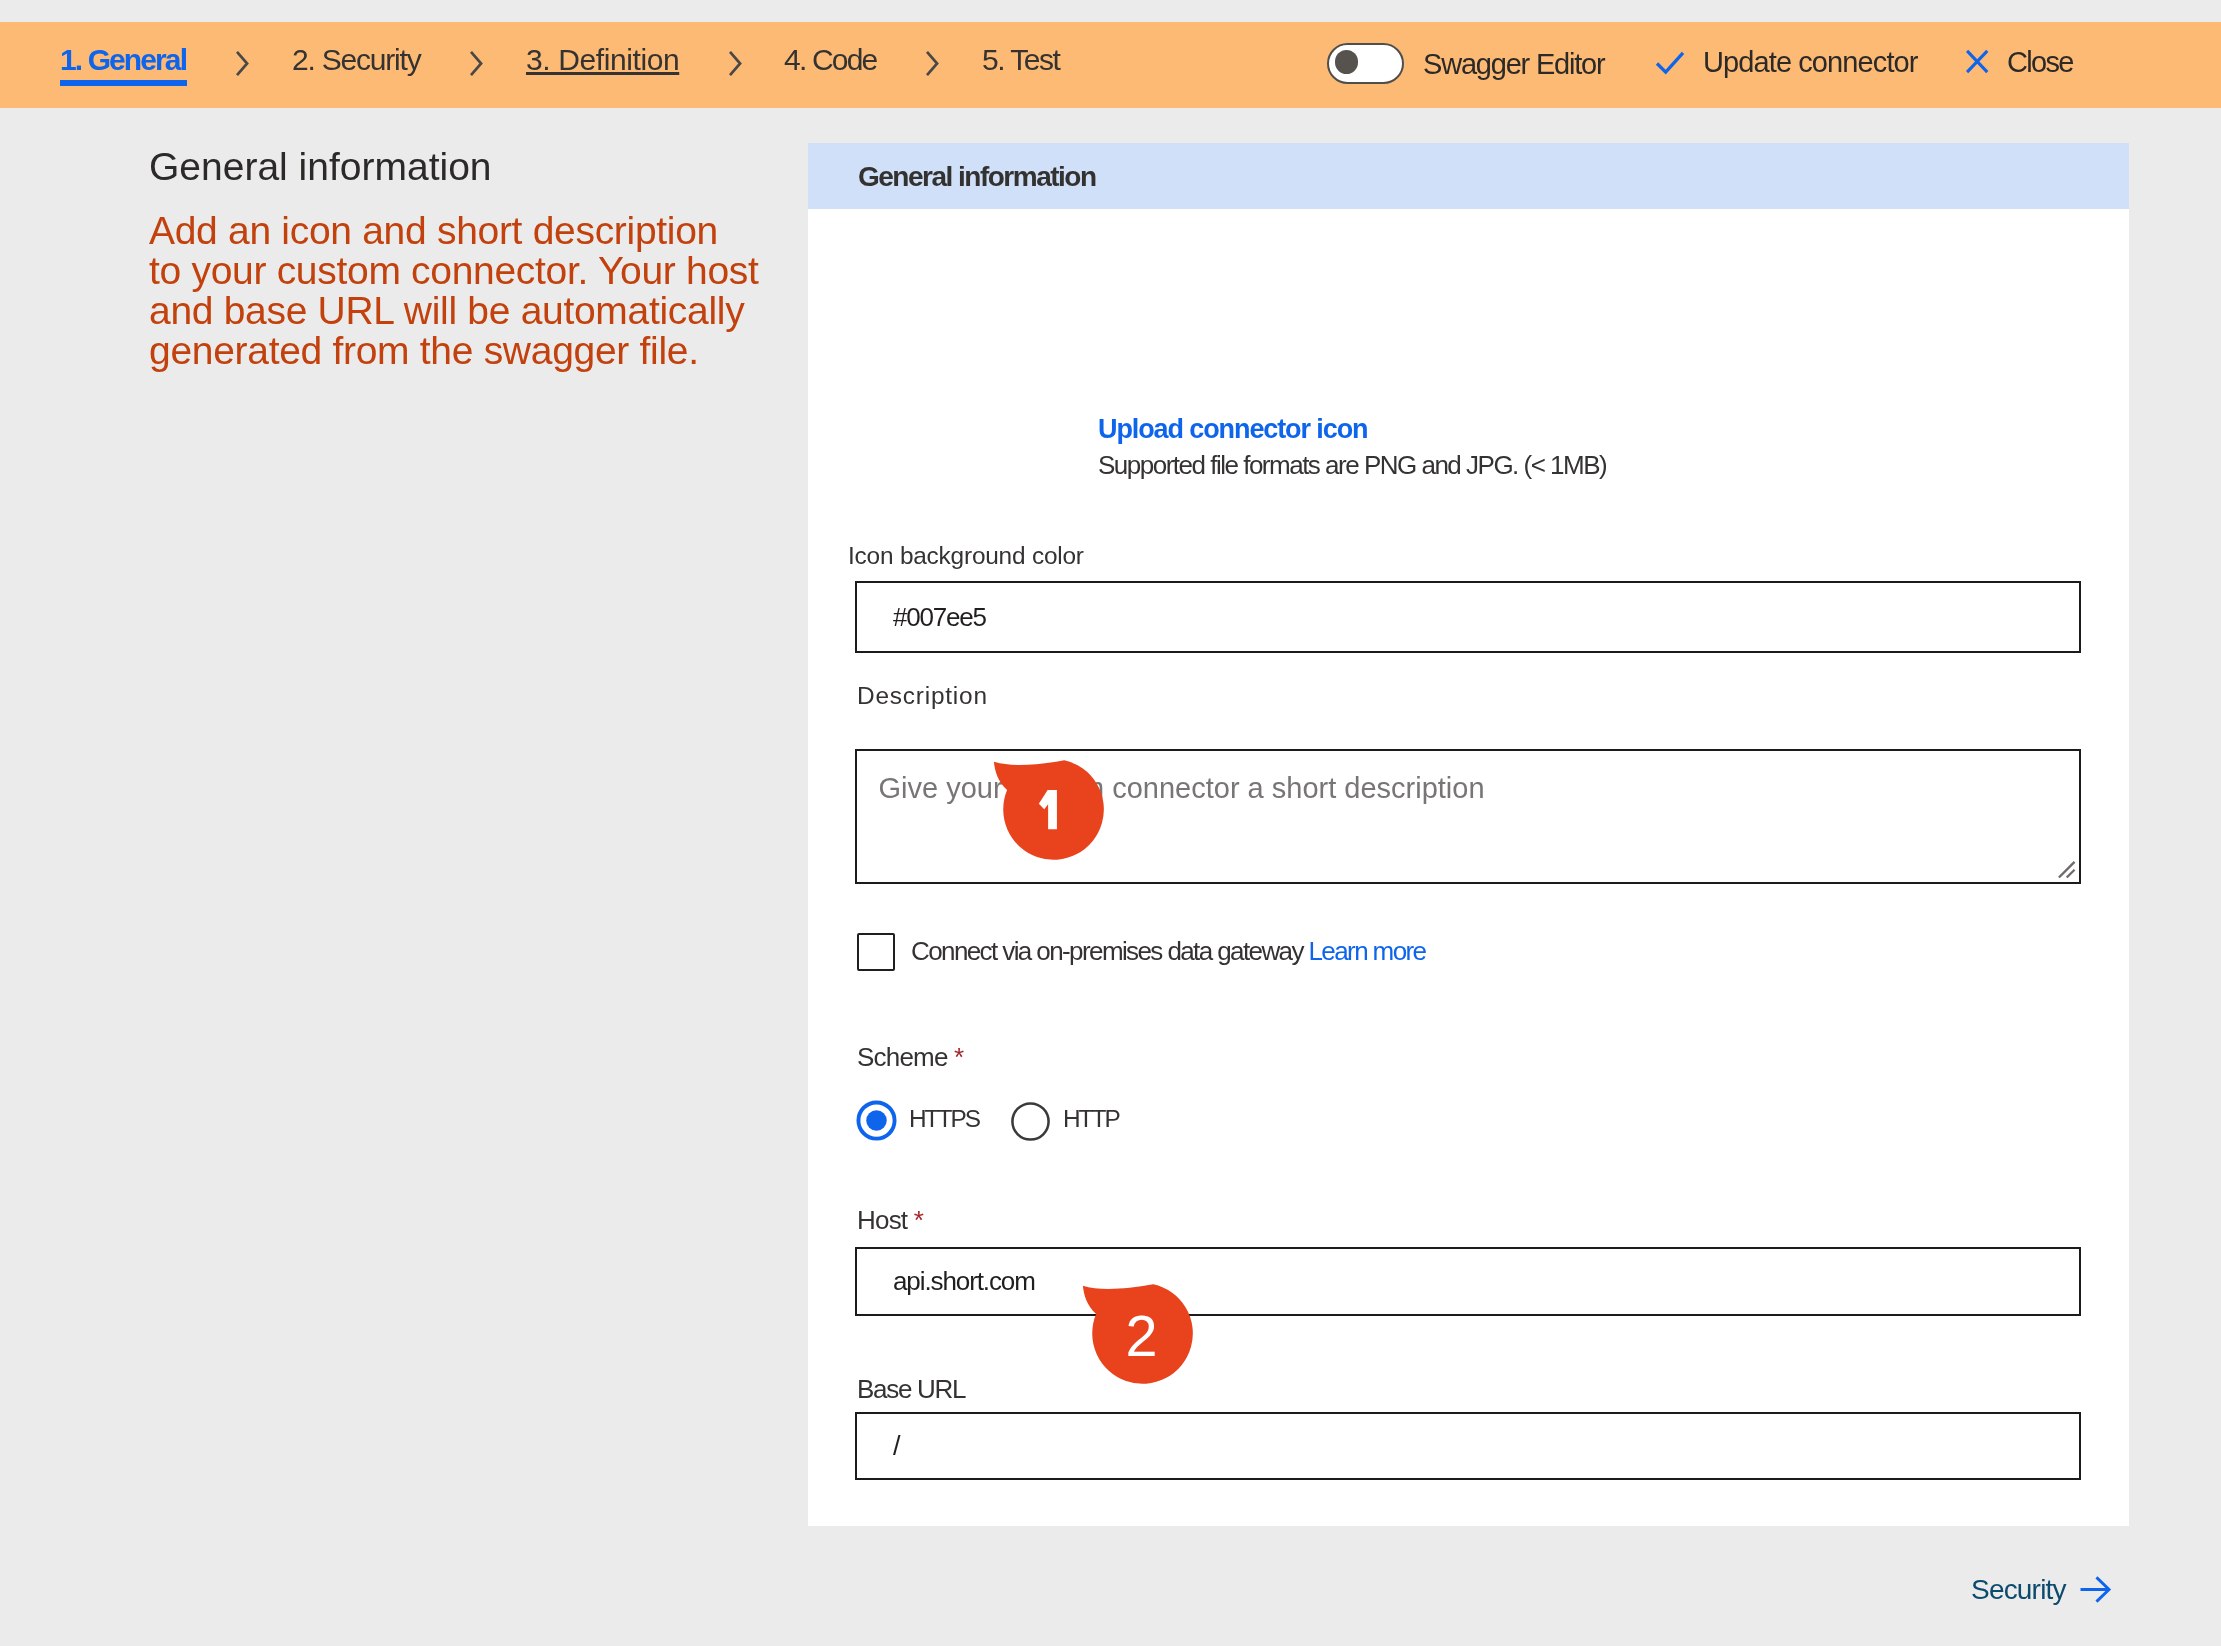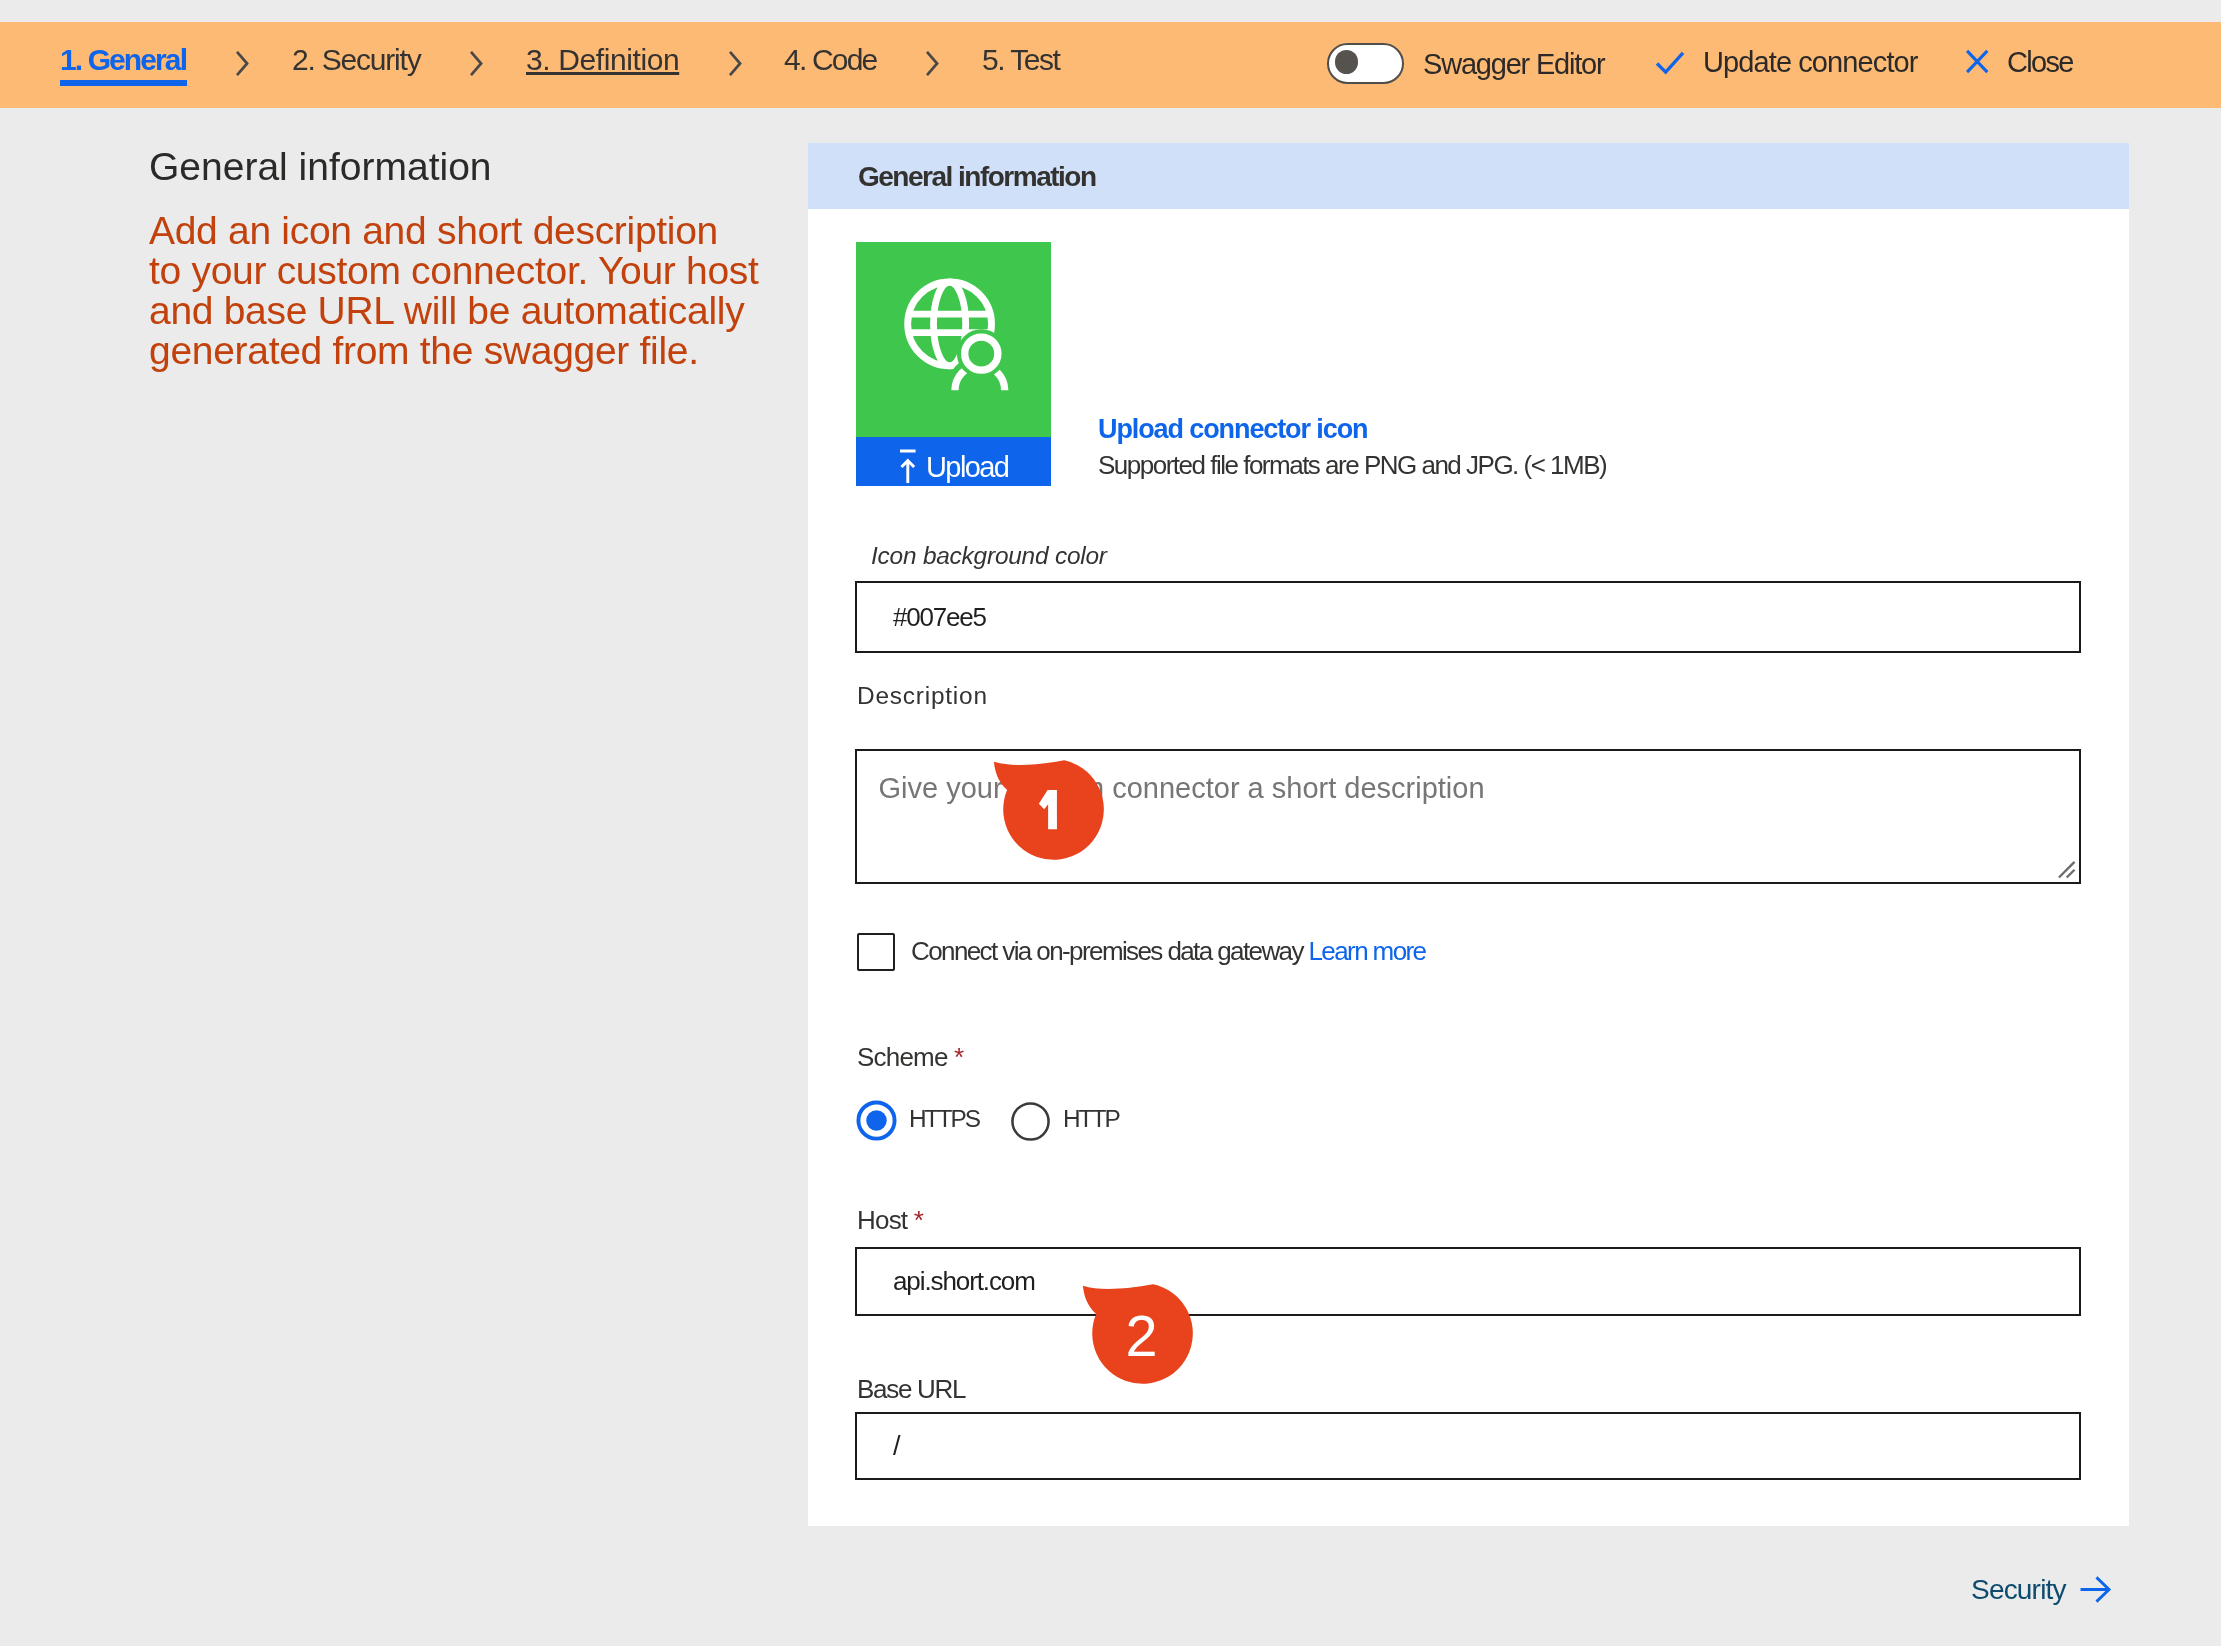--- a/index.html
+++ b/index.html
@@ -75,47 +75,25 @@
 <div class="underline"></div>
 
 <div class="leftcol-h">General information</div>
 <div class="leftcol-p">Add an icon and short description<br>to your custom connector. Your host<br>and base URL will be automatically<br>generated from the swagger file.</div>
 
 <div class="panel">
   <div class="phead">
       <span>General information</span>
     </div>
 
-  <div class="tile">
-    <div class="green">
-      <svg width="195" height="195" viewBox="0 0 200 200">
-        <g fill="none" stroke="#ffffff" stroke-width="7">
-          <circle cx="96" cy="84" r="43"></circle>
-          <ellipse cx="96" cy="84" rx="16.5" ry="43"></ellipse>
-          <path d="M53 74 H139"></path>
-          <path d="M52 93 H140"></path>
-        </g>
-        <path d="M101.5 152 A25.5 25.5 0 0 1 152.5 152" fill="none" stroke="#3fc64d" stroke-width="19"></path>
-        <path d="M101.5 152 A25.5 25.5 0 0 1 152.5 152" fill="none" stroke="#ffffff" stroke-width="7.5"></path>
-        <circle cx="128.5" cy="114.5" r="25" fill="#3fc64d"></circle>
-        <circle cx="128.5" cy="114.5" r="17" fill="none" stroke="#ffffff" stroke-width="7.5"></circle>
-      </svg>
-    </div>
-    <div class="bluebar">
-      <svg width="17.6" height="35" viewBox="0 0 18 36" style="margin-top:9.8px;">
-          <path d="M1 2 H17 M9 35 V12 M2.5 18.5 L9 12 L15.5 18.5" fill="none" stroke="#ffffff" stroke-width="3"></path>
-        </svg>
-      <span>Upload</span>
-    </div>
-  </div>
 
   <div class="uplink">Upload connector icon</div>
   <div class="uptext">Supported file formats are PNG and JPG. (&lt; 1MB)</div>
 
-  <div class="flabel" style="left:63px; top:400px;font-style:italic;">Icon background color</div>
+  <div class="flabel" style="left:40px; top:400px;">Icon background color</div>
   <div class="tinput" style="top:438px; height:72px;">
       <span>#007ee5</span>
     </div>
 
   <div class="flabel" style="left:49px; top:540px; letter-spacing:0.8px;">Description</div>
   <div class="tarea">
     <div class="ph">Give your custom connector a short description</div>
     <svg style="position:absolute; right:2.9px; bottom:2.9px;" width="21.5" height="21.5" viewBox="0 0 22 22">
         <path d="M4 20 L20 4 M12 20 L20 12" stroke="#6e6c69" stroke-width="2.4"></path>
       </svg>

